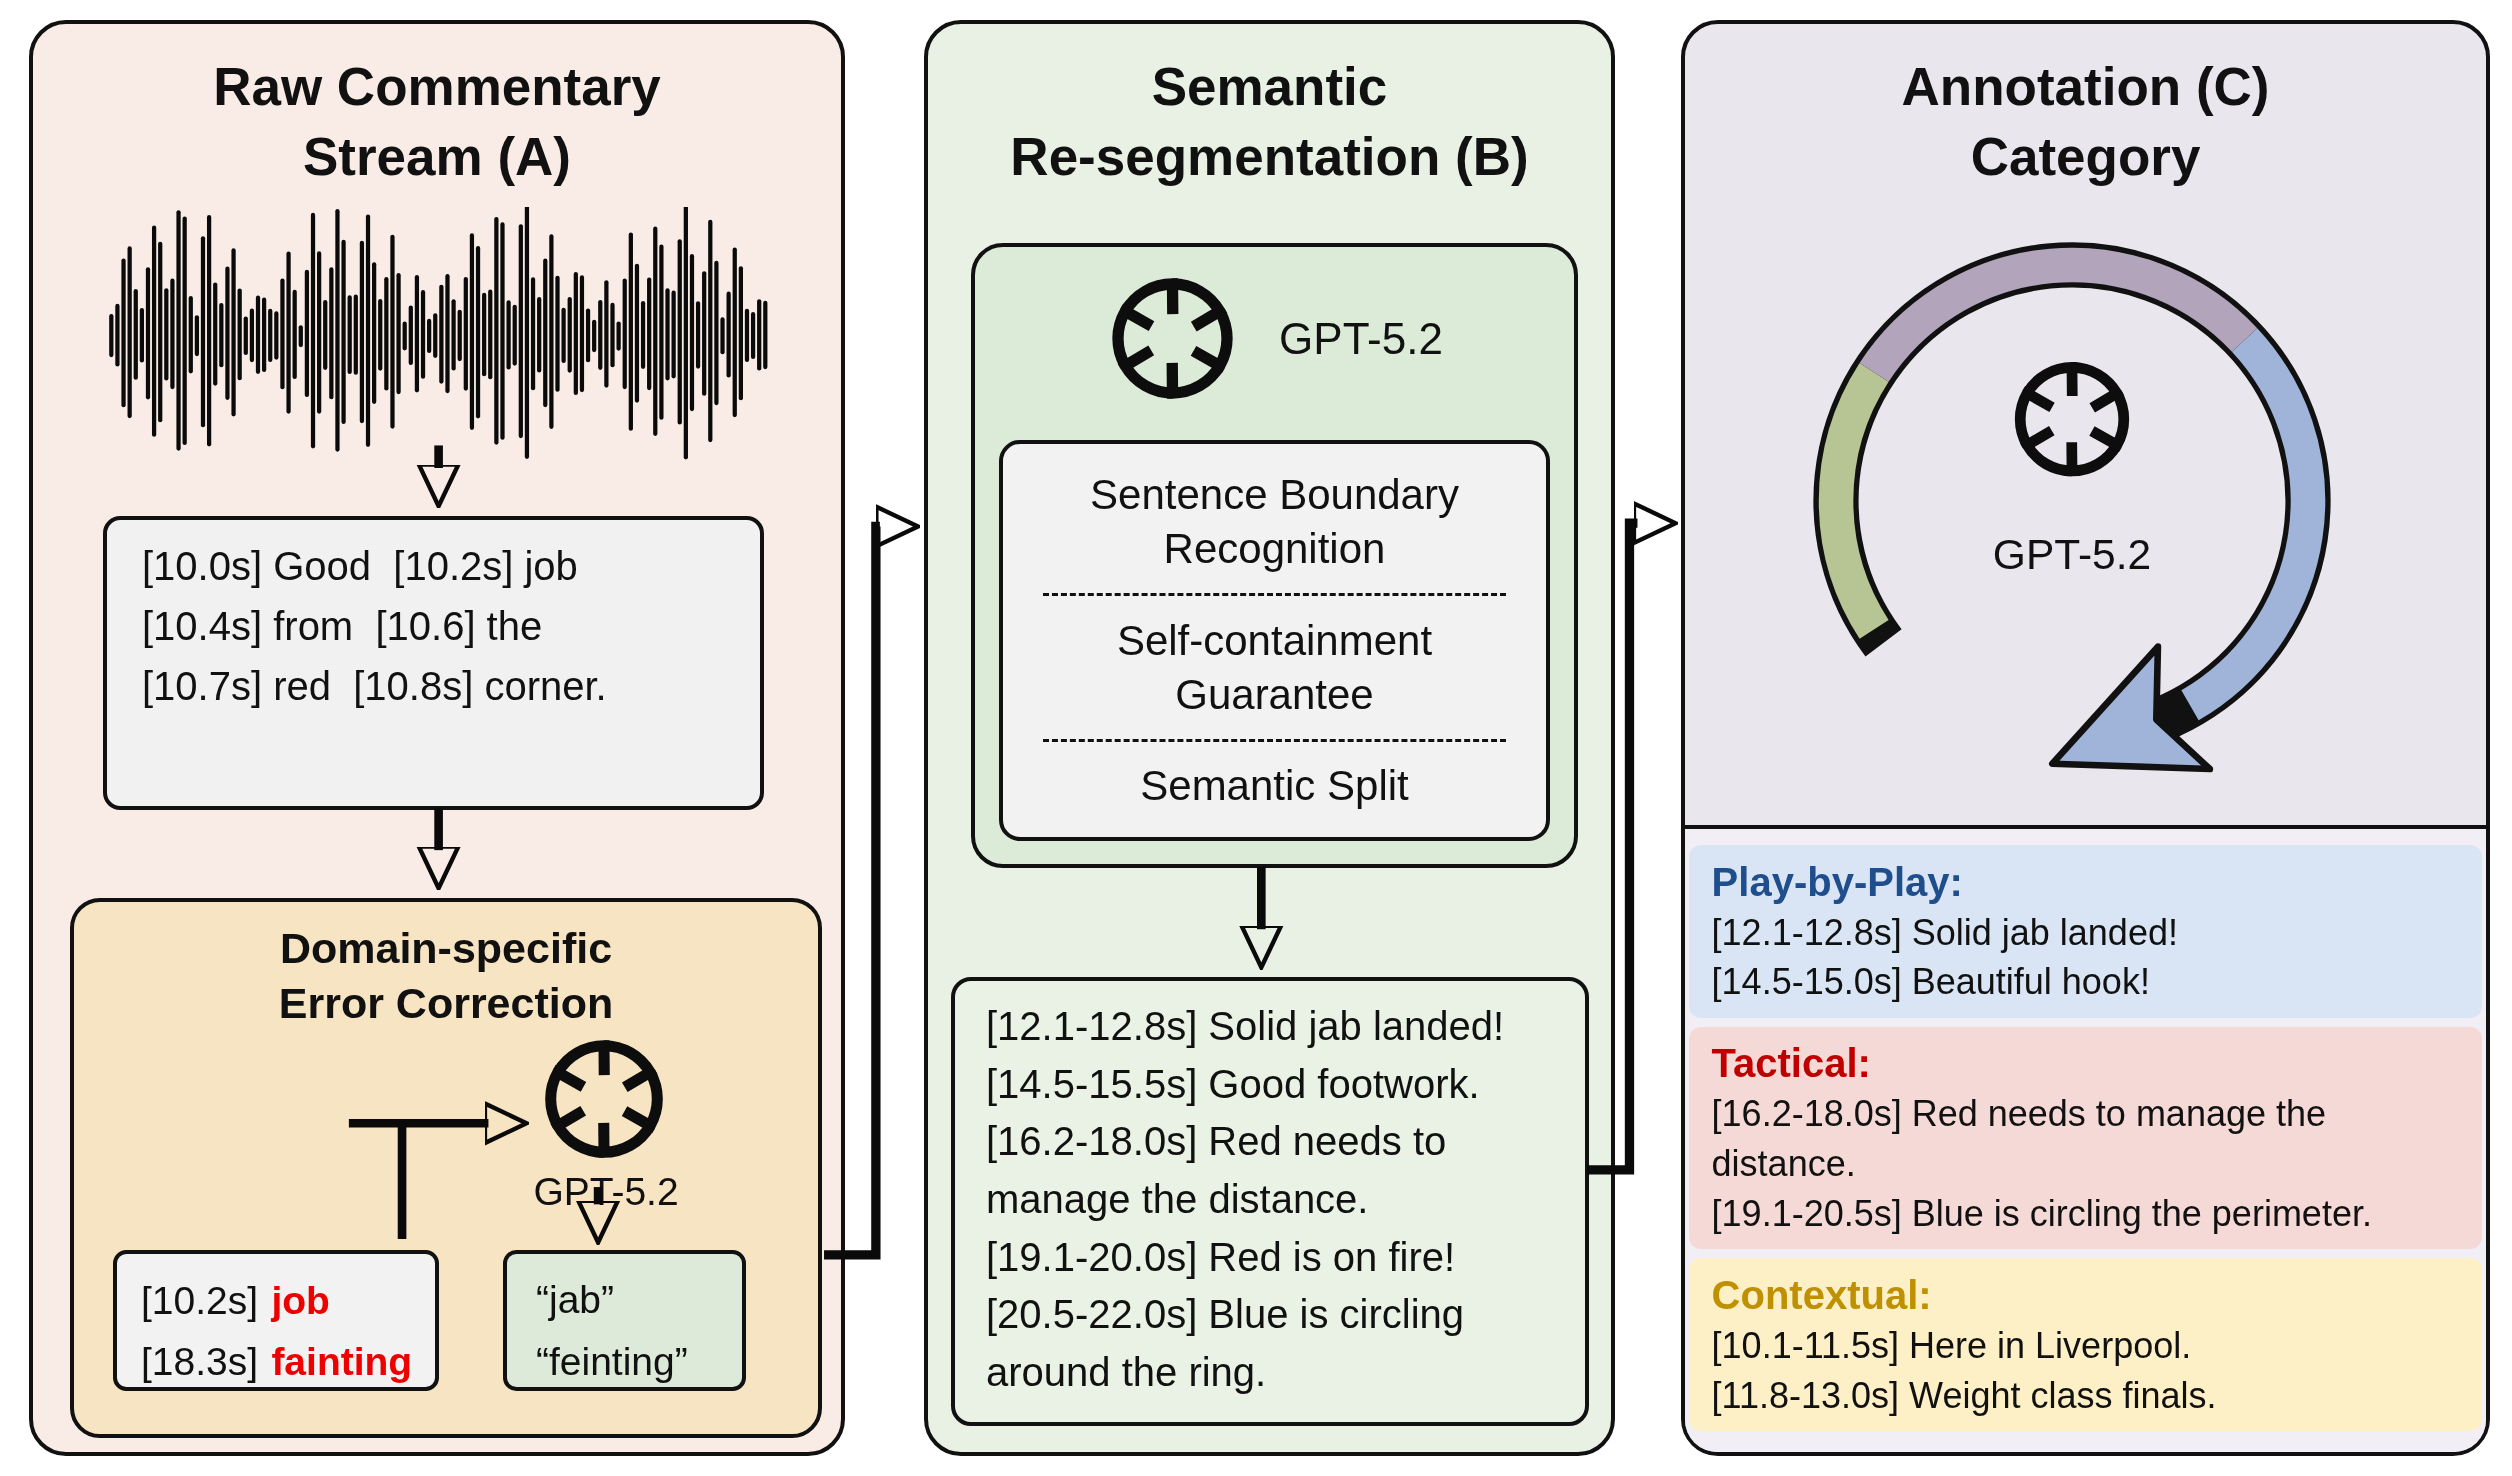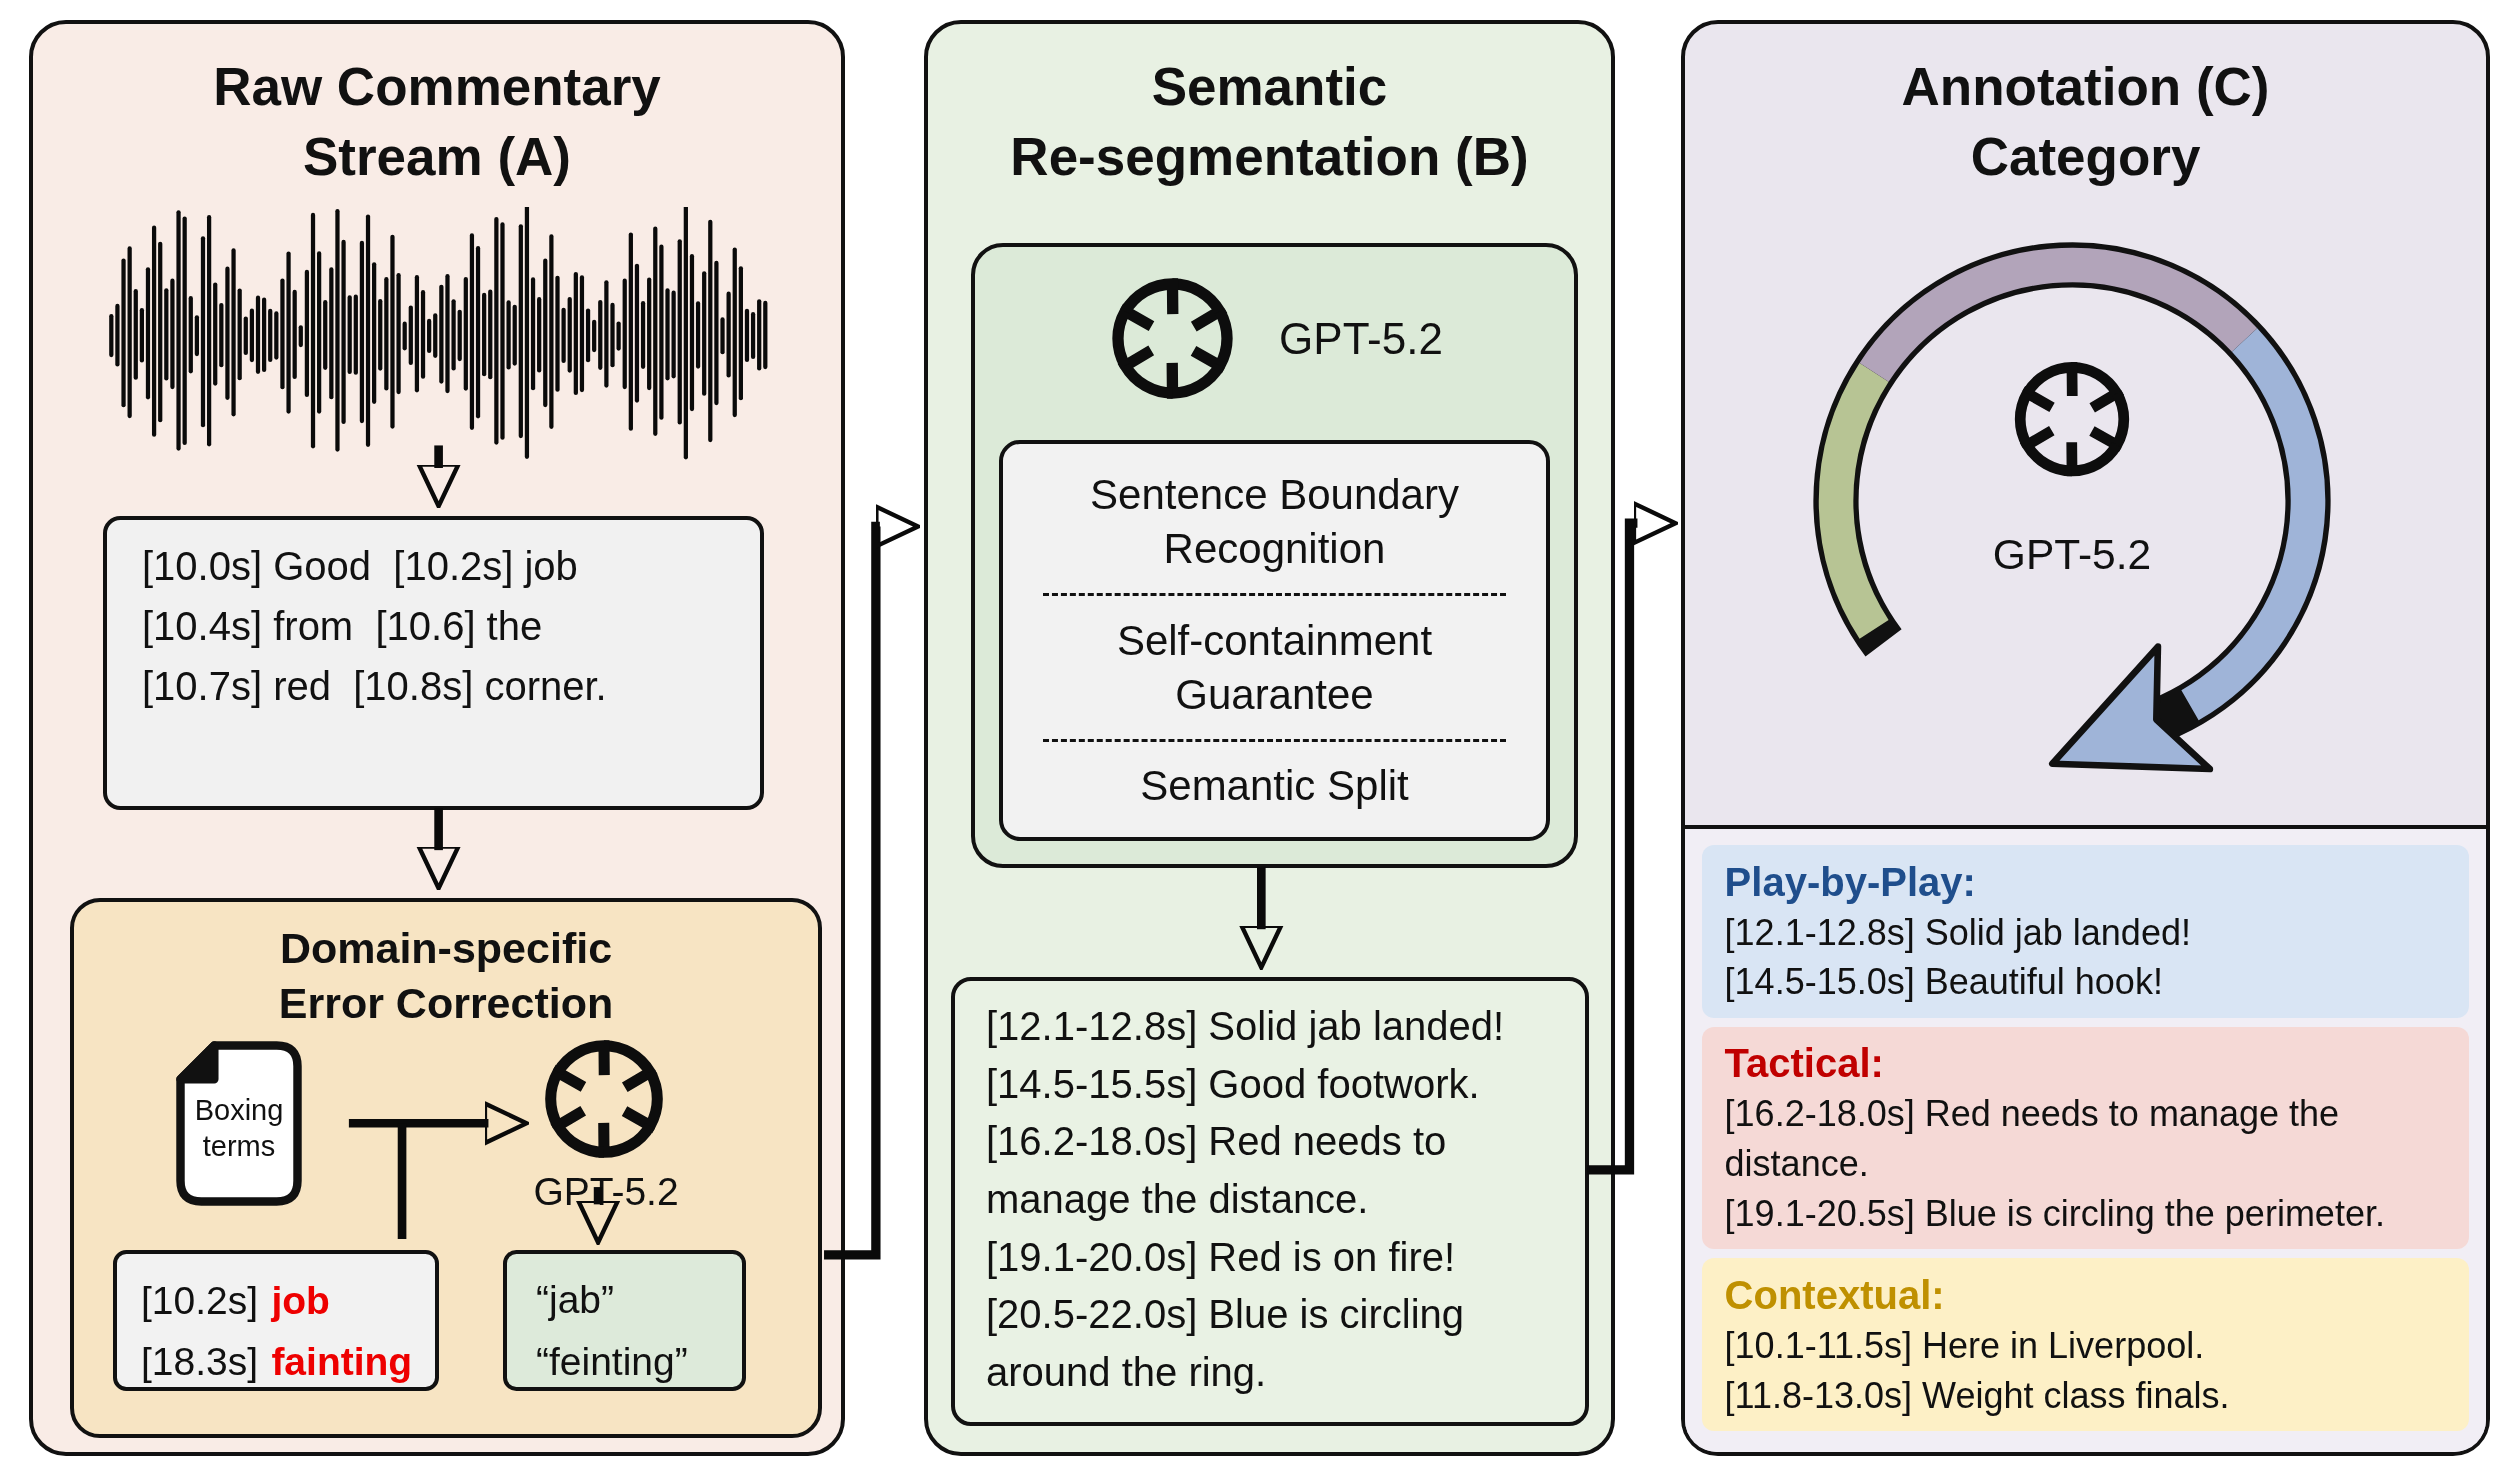--- a/index.html
+++ b/index.html
@@ -46,21 +46,21 @@
   .gpt-row .cap{font-size:44px;}
   .func-box{position:absolute;left:24px;right:24px;top:193px;bottom:22.6px;background:#f2f2f2;border:4px solid #111;border-radius:21px;display:flex;flex-direction:column;justify-content:space-evenly;align-items:center;box-sizing:border-box;padding:6.6px 20px;}
   .func{font-size:42px;text-align:center;line-height:1.28;}
   .dash{width:92%;border-top:3.3px dashed #111;height:0;}
   .b-output{position:absolute;left:23px;top:953px;width:638px;height:449px;background:#e9f2e4;border:4px solid #111;border-radius:20px;box-sizing:border-box;padding:17.3px 0 0 31px;font-size:40px;line-height:1.44;}
   .b-output div{white-space:nowrap;}
 
   
   .ring-svg{position:absolute;left:121px;top:209px;width:532px;height:585px;}
   .ring-svg text{font-family:"Liberation Sans",sans-serif;font-size:64px;fill:#111;text-anchor:middle;}
-  .c-bottom{position:absolute;left:0;right:0;top:801px;bottom:0;background:#f1eef5;border-top:4.7px solid #111;border-radius:0 0 32px 32px;box-sizing:border-box;padding:16px 17px;display:flex;flex-direction:column;gap:9.3px;}
+  .c-bottom{position:absolute;left:0;right:0;top:801px;bottom:0;background:#f1eef5;border-top:4.7px solid #111;border-radius:0 0 32px 32px;box-sizing:border-box;padding:16px 4px;display:flex;flex-direction:column;gap:9.3px;}
   .cat-box{border-radius:12px;padding:10.6px 22.6px;overflow:hidden;}
   .cat-label{font-size:40px;font-weight:bold;line-height:1.3;}
   .cat-line{font-size:36px;line-height:1.38;white-space:nowrap;}
   .cat-pbp{background:#d9e5f4;}
   .cat-pbp .cat-label{color:#1f4e8c;}
   .cat-tac{background:#f5d9d6;}
   .cat-tac .cat-label{color:#c00000;}
   .cat-ctx{background:#fdf0c6;}
   .cat-ctx .cat-label{color:#bf9000;}
 
@@ -212,27 +212,20 @@
         <div class="ws-line">[10.7s] red  [10.8s] corner.</div>
       </div>
     </div>
 
     <div class="error-box">
       <div class="e-title">
         <div class="tline">Domain-specific</div>
         <div class="tline">Error Correction</div>
       </div>
 
-      <div class="doc-wrap">
-        <svg viewBox="0 0 200 260">
-          <path d="M62,10 H158 Q190,10 190,42 V218 Q190,250 158,250 H42 Q10,250 10,218 V62 Z" fill="#ffffff" stroke="#111" stroke-width="13" stroke-linejoin="round"></path>
-          <path d="M62,10 V62 H10 Z" fill="#111" stroke="#111" stroke-width="13" stroke-linejoin="round"></path>
-        </svg>
-        <div class="doc-label">Boxing terms</div>
-      </div>
 
       <svg class="oai oai-a" viewBox="0 0 100 100">
           <use href="#oai"></use>
         </svg>
       <div class="gpt-caption-a">GPT-5.2</div>
 
       <div class="job-box">
         <div><span class="ws-line">[10.2s]</span><span class="red-word">job</span></div>
         <div><span class="ws-line">[18.3s]</span><span class="red-word">fainting</span></div>
       </div>

